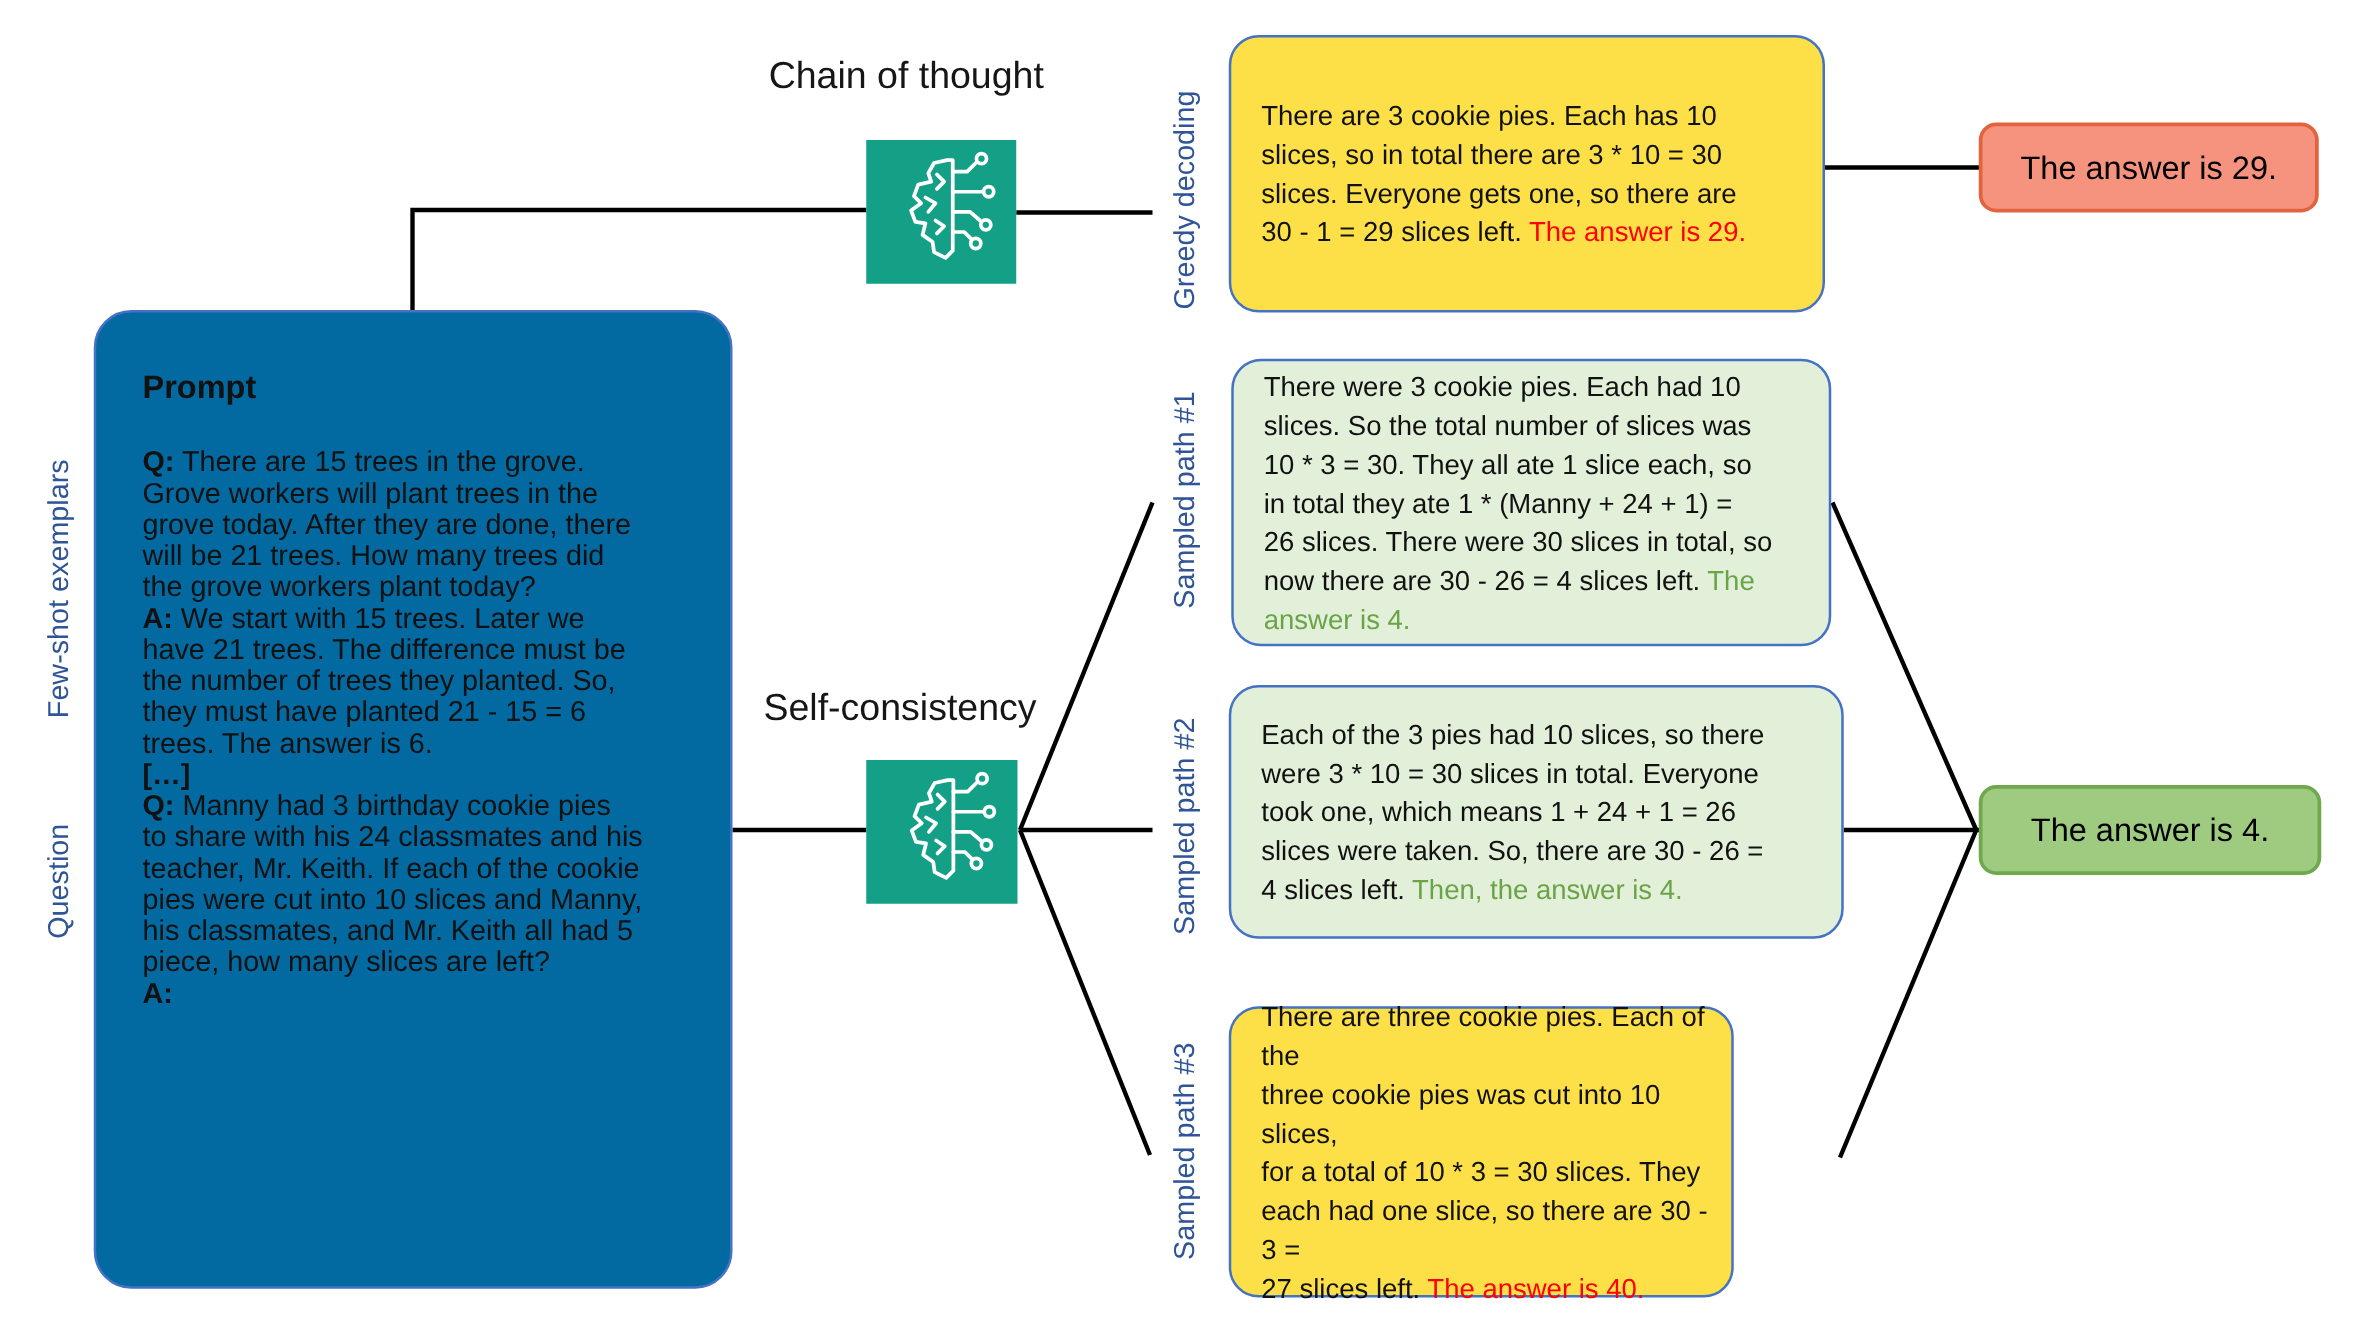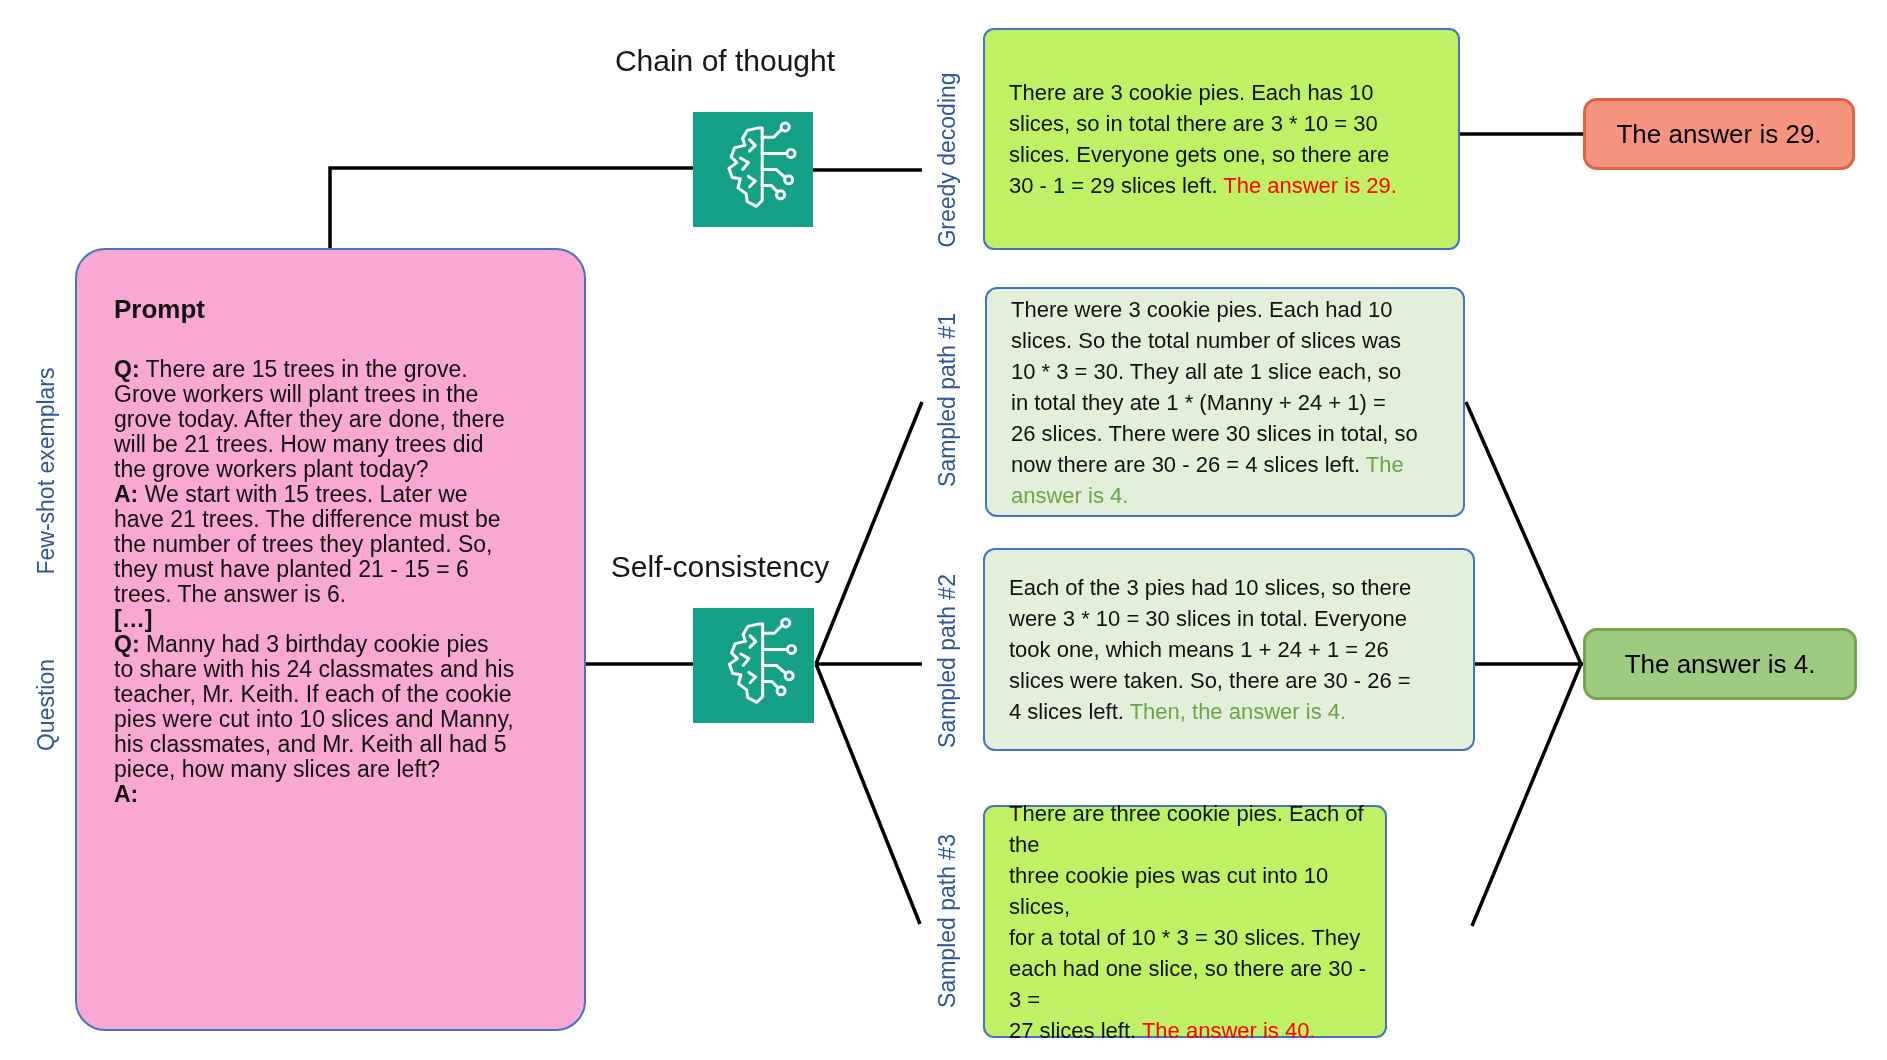--- a/index.html
+++ b/index.html
@@ -11,21 +11,21 @@
     color:#111;
     overflow:hidden;
   }
   .lines{position:absolute;left:0;top:0;width:1887px;height:1060px;z-index:1;}
   .lines path{stroke:#000;stroke-width:3.5;fill:none;}
 
   .rounded{position:absolute;box-sizing:border-box;z-index:2;}
 
   .prompt-box{
     left:75px;top:248px;width:511px;height:783px;
-    background:#f9a8d4;border:2.5px solid #4472C4;border-radius:30px;
+    background:#0369a1;border:2.5px solid #4472C4;border-radius:30px;
     padding:44px 14px 10px 37px;
   }
   .prompt-heading{font-size:26px;font-weight:700;margin-bottom:32px;}
   .prompt-text{font-size:23px;line-height:25px;white-space:pre-wrap;}
 
   .model-icon{
     position:absolute;width:120px;height:115px;z-index:3;
     background:#14A086;
   }
   .icon-cot{left:693px;top:112px;}
@@ -51,22 +51,22 @@
   .vl-fewshot{left:-124px;top:455px;}
   .vl-question{left:-124px;top:689px;}
 
   .out-box{
     border:2.5px solid #4472C4;border-radius:24px;
     display:flex;align-items:center;
     padding:8px 16px 8px 24px;
     font-size:22px;line-height:31px;
   }
   .out-box .box-text{white-space:pre-wrap;}
-  .tone-peach{background:#bef264;border-radius:11px;}
-  .tone-green{background:#E2EFD9;border-radius:12px;}
+  .tone-peach{background:#fde047;}
+  .tone-green{background:#E2EFD9;}
   .box-greedy{left:983px;top:28px;width:477px;height:222px;}
   .box-p1{left:985px;top:287px;width:480px;height:230px;}
   .box-p2{left:983px;top:548px;width:492px;height:203px;}
   .box-p3{left:983px;top:805px;width:404px;height:233px;}
 
   .answer-box{
     display:flex;align-items:center;justify-content:center;
     font-size:26px;font-weight:500;color:#000;
     border-radius:14px;
   }

